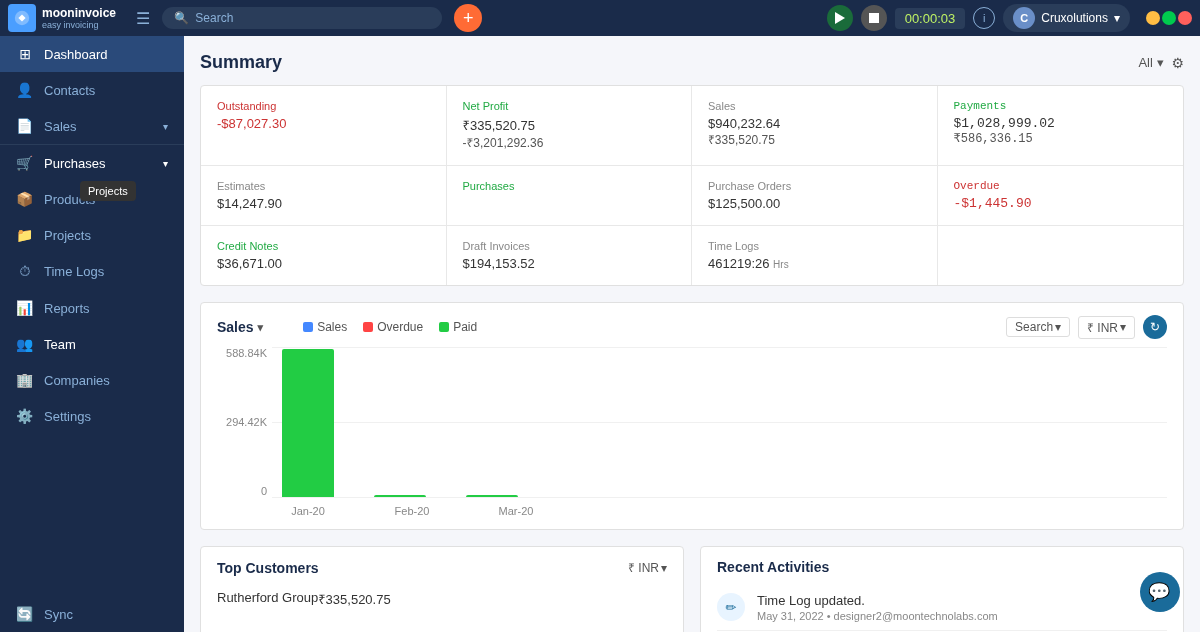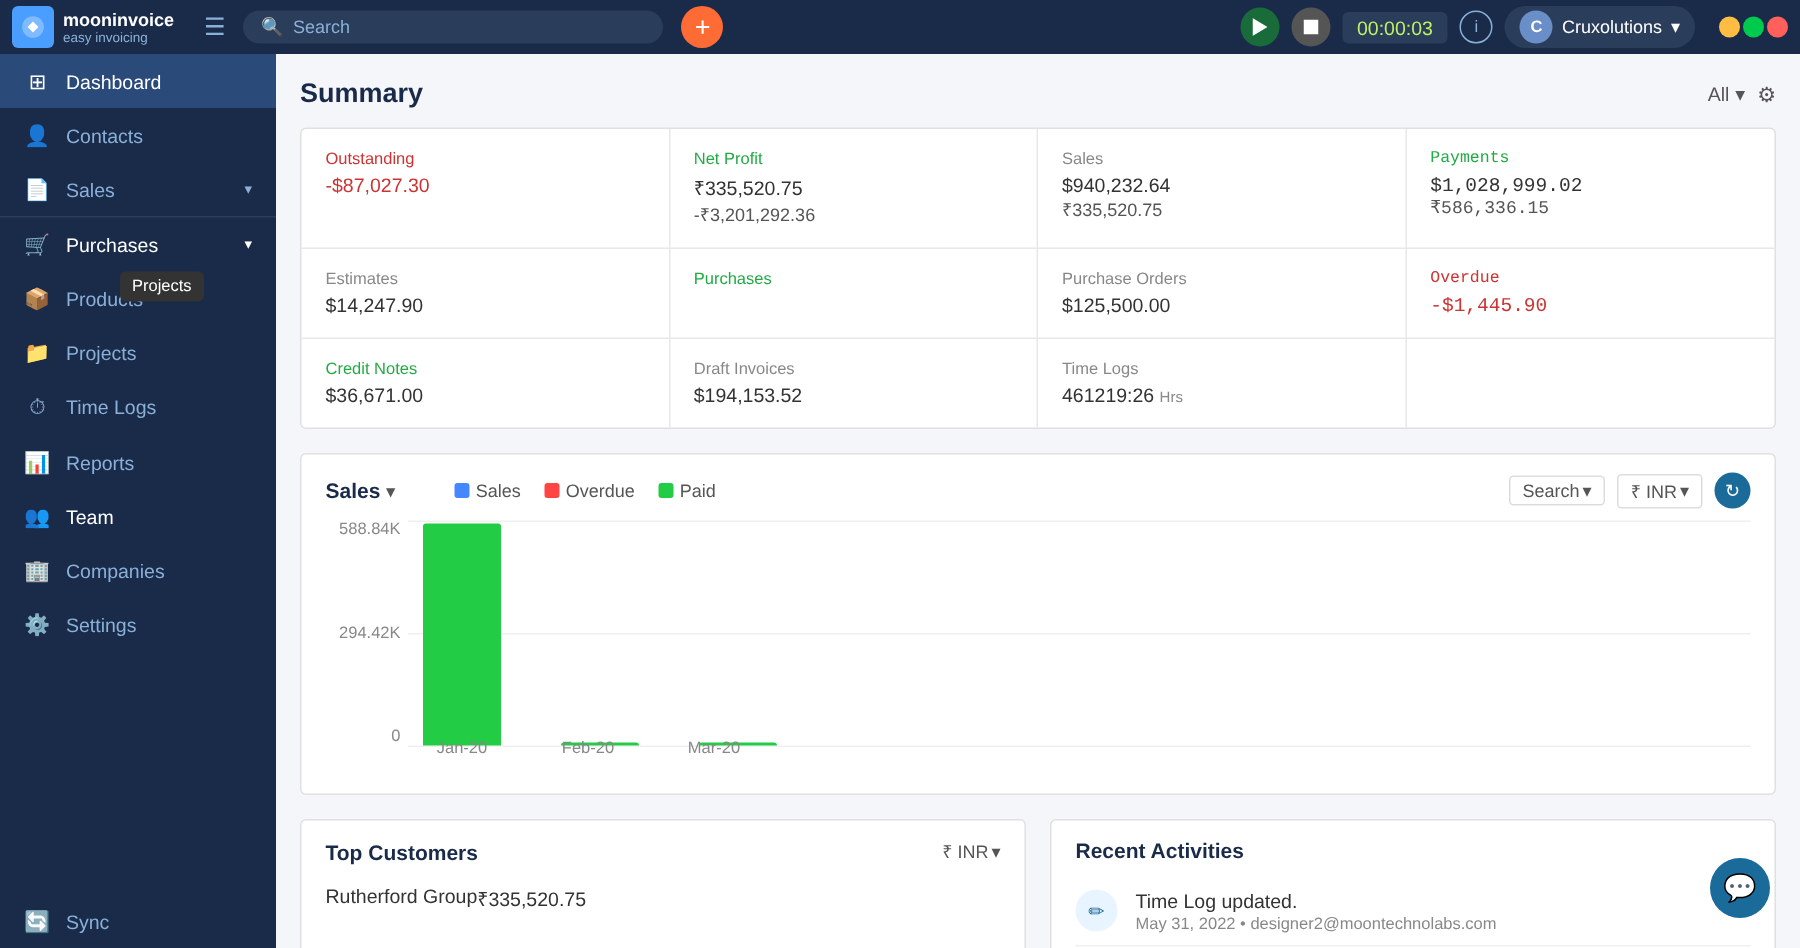--- a/index.html
+++ b/index.html
@@ -78,21 +78,21 @@
     .currency-btn { font-size: 12px; color: #555; cursor: pointer; display: flex; align-items: center; gap: 2px; border: 1px solid #ddd; padding: 2px 8px; border-radius: 3px; }
     .refresh-btn { width: 24px; height: 24px; background: #1a6b9a; border-radius: 50%; display: flex; align-items: center; justify-content: center; color: white; font-size: 12px; cursor: pointer; }
 
     .chart-area { position: relative; height: 170px; margin-top: 4px; }
     .chart-yaxis { position: absolute; left: 0; top: 0; bottom: 20px; display: flex; flex-direction: column; justify-content: space-between; font-size: 11px; color: #888; width: 50px; text-align: right; }
     .chart-grid { position: absolute; left: 55px; right: 0; top: 0; bottom: 20px; }
     .grid-line { position: absolute; left: 0; right: 0; border-top: 1px solid #f0f0f0; }
     .chart-bars { position: absolute; left: 55px; right: 0; top: 0; bottom: 20px; display: flex; align-items: flex-end; gap: 40px; padding: 0 10px; }
     .bar-group { display: flex; flex-direction: column; align-items: center; gap: 2px; }
     .bar { background: #22cc44; border-radius: 2px 2px 0 0; }
-    .xaxis-labels { position: absolute; bottom: 12px; left: 55px; right: 0; display: flex; gap: 32px; padding: 0 10px; font-size: 11px; color: #888; }
+    .xaxis-labels { position: absolute; bottom: 0; left: 55px; right: 0; display: flex; gap: 52px; padding: 0 10px; font-size: 11px; color: #888; }
     .xaxis-label { text-align: center; }
 
     
     .bottom-panels { display: grid; grid-template-columns: 1fr 1fr; gap: 16px; }
     .panel { background: white; border: 1px solid #e0e0e0; border-radius: 4px; padding: 12px 16px; }
     .panel-header { display: flex; align-items: flex-end; justify-content: space-between; margin-bottom: 10px; }
     .panel-title { font-size: 14px; font-weight: 600; color: #1a2b4a; }
     .panel-currency { font-size: 12px; color: #555; cursor: pointer; display: flex; align-items: center; gap: 2px; }
     .customer-row { display: flex; justify-content: flex-start; padding: 4px 0; font-size: 13px; color: #333; }
 

